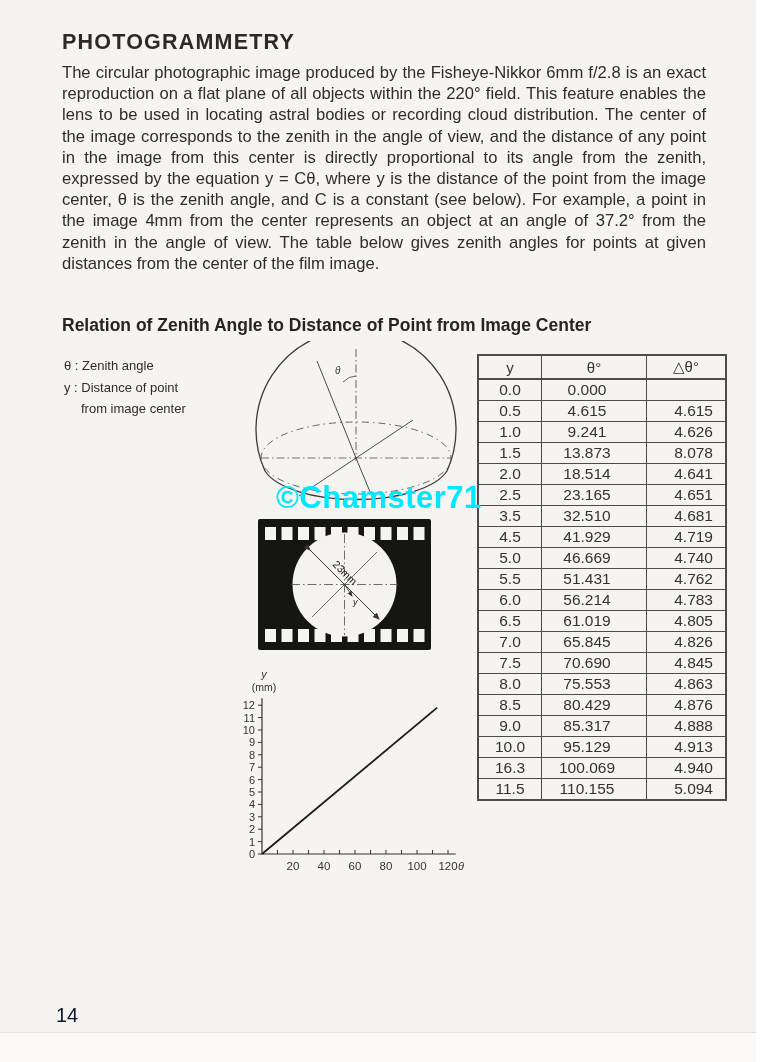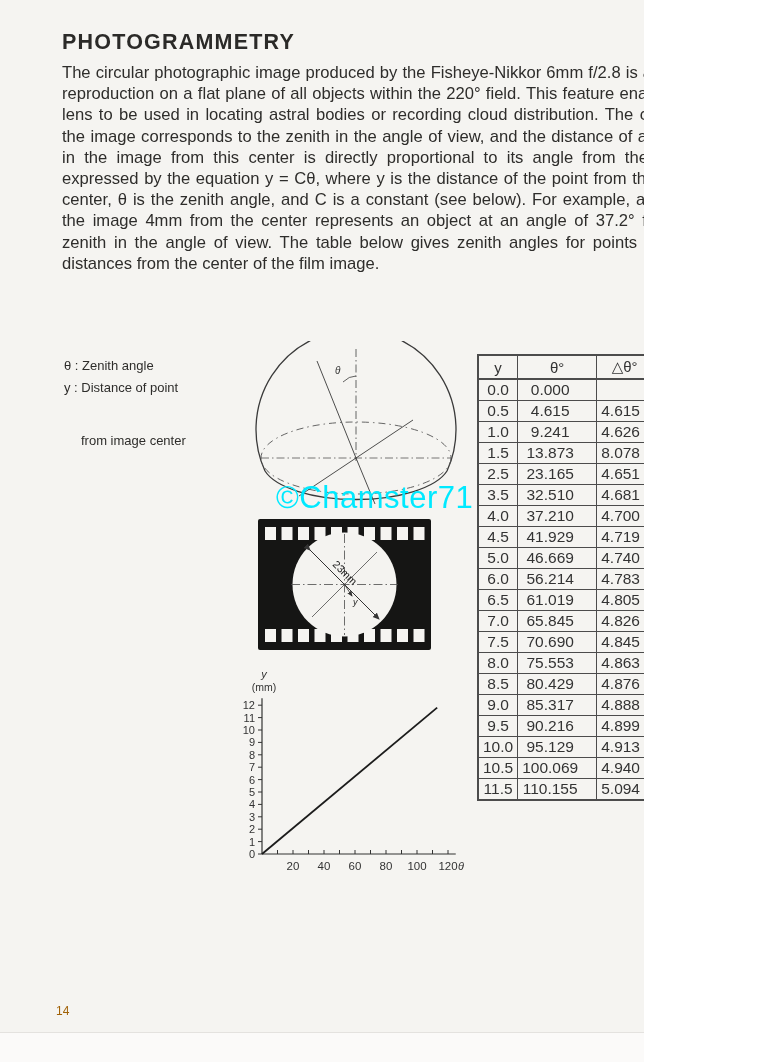--- a/index.html
+++ b/index.html
@@ -1,18 +1,18 @@
 <!DOCTYPE html>
 <html><head>
 <meta charset="utf-8">
 <style>
   html,body{margin:0;padding:0;}
   .page{
     position:relative;
-    width:644px;height:1062px;
+    width:756px;height:1062px;
     background:#f5f4f1;
     font-family:"Liberation Sans", sans-serif;
     color:#2e2d2b;
     overflow:hidden;
   }
   .page::after{
     content:"";position:absolute;left:0;top:1032px;width:760px;height:30px;
     background:#fbfaf9;border-top:1px solid #e4e2df;
   }
   .heading{
@@ -26,26 +26,26 @@
     margin:0;color:#2e2d2b;
   }
   .section-title{
     position:absolute;left:62px;top:315px;
     font-size:17.5px;font-weight:700;margin:0;color:#262524;
   }
   .legend{
     position:absolute;left:64px;top:355px;
     font-size:13px;line-height:21.5px;color:#2e2d2b;
   }
-  .legend .indent{padding-left:17px;margin-top:32px;}
+  .legend .indent{padding-left:17px;}
   .dome{position:absolute;left:247px;top:341px;}
   .watermark{
     position:absolute;left:276px;top:480px;
     font-size:31px;color:#00e9ff;letter-spacing:0.5px;
-    font-weight:400;z-index:5;white-space:nowrap;
+    font-weight:700;z-index:5;white-space:nowrap;
   }
   .film{position:absolute;left:258px;top:519px;}
   .graph{position:absolute;left:230px;top:664px;}
   .ztable{
     position:absolute;left:477px;top:354px;
     border-collapse:collapse;
     font-size:15.5px;color:#333;
     background:#f5f4f1;
   }
   .ztable th,.ztable td{
@@ -53,33 +53,34 @@
     height:20px;padding:0 4px;
     font-weight:400;
   }
   .ztable th{height:22px;border-bottom:2px solid #4c4c4c;text-align:center;font-size:15px;}
   .ztable{border:2px solid #4c4c4c;}
   .ztable .c0{width:54px;text-align:center;}
   .ztable .c1{width:82px;text-align:center;padding-right:18px;}
   .ztable .c2{width:62px;text-align:right;padding-right:12px;}
   .page-number{
     position:absolute;left:56px;top:1004px;
-    font-size:12px;color:#a16207;text-align:center;
+    font-size:20px;color:#0f172a;text-align:center;
   }
   svg text{font-family:"Liberation Sans", sans-serif;}
 </style>
 </head>
 <body>
 
 <div class="page">
 
   <h1 class="heading">PHOTOGRAMMETRY</h1>
 
   <p class="intro">The circular photographic image produced by the Fisheye-Nikkor 6mm f/2.8 is an exact reproduction on a flat plane of all objects within the 220° field. This feature enables the lens to be used in locating astral bodies or recording cloud distribution. The center of the image corresponds to the zenith in the angle of view, and the distance of any point in the image from this center is directly proportional to its angle from the zenith, expressed by the equation y = Cθ, where y is the distance of the point from the image center, θ is the zenith angle, and C is a constant (see below). For example, a point in the image 4mm from the center represents an object at an angle of 37.2° from the zenith in the angle of view. The table below gives zenith angles for points at given distances from the center of the film image.</p>
 
+  <h2 class="section-title">Relation of Zenith Angle to Distance of Point from Image Center</h2>
 
   <div class="legend">
     <div>θ : Zenith angle</div>
     <div>y : Distance of point</div>
     <div class="indent">from image center</div>
   </div>
 
   <svg class="dome" width="218" height="178" viewBox="0 0 218 178">
     <path d="M 18,130 A 100,100 0 1 1 200,130" fill="none" stroke="#3a3a3a" stroke-width="1.3"></path>
     <path d="M 200,130 A 94,38 0 0 1 18,130" fill="none" stroke="#3a3a3a" stroke-width="1.3"></path>
@@ -212,45 +213,50 @@
           <td class="c0">1.0</td>
           <td class="c1">9.241</td>
           <td class="c2">4.626</td>
         </tr>
         <tr>
           <td class="c0">1.5</td>
           <td class="c1">13.873</td>
           <td class="c2">8.078</td>
         </tr>
         <tr>
+          <td class="c0">2.0</td>
+          <td class="c1">18.514</td>
+          <td class="c2">4.641</td>
+        </tr>
+        <tr>
           <td class="c0">2.5</td>
           <td class="c1">23.165</td>
           <td class="c2">4.651</td>
         </tr>
         <tr>
           <td class="c0">3.5</td>
           <td class="c1">32.510</td>
           <td class="c2">4.681</td>
         </tr>
         <tr>
-          <td class="c0">4.0</td>
-          <td class="c1">37.210</td>
-          <td class="c2">4.700</td>
-        </tr>
-        <tr>
           <td class="c0">4.5</td>
           <td class="c1">41.929</td>
           <td class="c2">4.719</td>
         </tr>
         <tr>
           <td class="c0">5.0</td>
           <td class="c1">46.669</td>
           <td class="c2">4.740</td>
         </tr>
         <tr>
+          <td class="c0">5.5</td>
+          <td class="c1">51.431</td>
+          <td class="c2">4.762</td>
+        </tr>
+        <tr>
           <td class="c0">6.0</td>
           <td class="c1">56.214</td>
           <td class="c2">4.783</td>
         </tr>
         <tr>
           <td class="c0">6.5</td>
           <td class="c1">61.019</td>
           <td class="c2">4.805</td>
         </tr>
         <tr>
@@ -272,31 +278,26 @@
           <td class="c0">8.5</td>
           <td class="c1">80.429</td>
           <td class="c2">4.876</td>
         </tr>
         <tr>
           <td class="c0">9.0</td>
           <td class="c1">85.317</td>
           <td class="c2">4.888</td>
         </tr>
         <tr>
-          <td class="c0">9.5</td>
-          <td class="c1">90.216</td>
-          <td class="c2">4.899</td>
-        </tr>
-        <tr>
           <td class="c0">10.0</td>
           <td class="c1">95.129</td>
           <td class="c2">4.913</td>
         </tr>
         <tr>
-          <td class="c0">10.5</td>
+          <td class="c0">16.3</td>
           <td class="c1">100.069</td>
           <td class="c2">4.940</td>
         </tr>
         <tr>
           <td class="c0">11.5</td>
           <td class="c1">110.155</td>
           <td class="c2">5.094</td>
         </tr>
       </tbody>
   </table>

